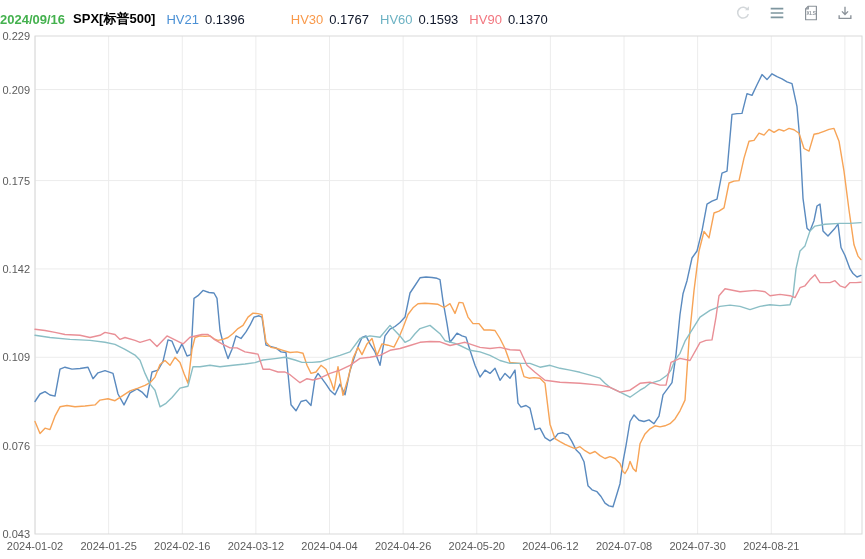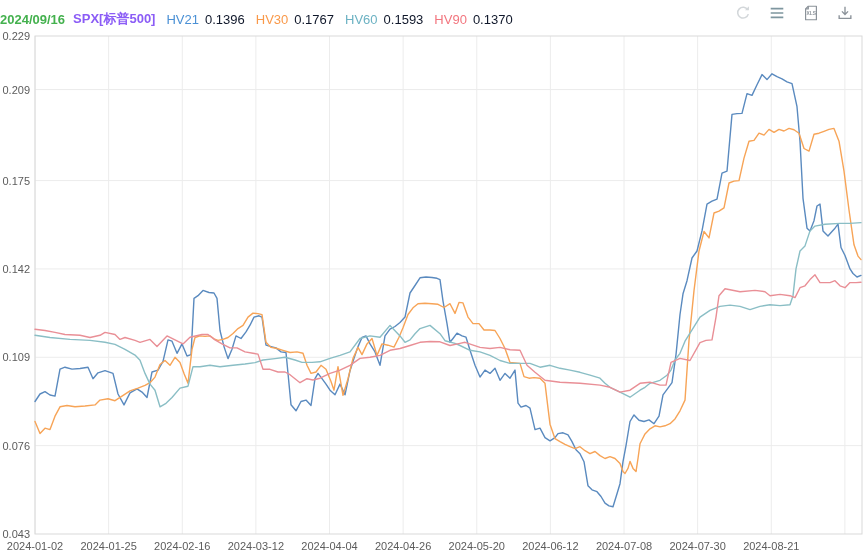--- a/index.html
+++ b/index.html
@@ -1,21 +1,21 @@
 <!DOCTYPE html>
 <html><head>
 <meta charset="utf-8">
 <style>
   html,body{margin:0;padding:0;background:#fff;}
   .app{position:relative;width:865px;height:559px;background:#fff;overflow:hidden;
        font-family:"Liberation Sans","DejaVu Sans",sans-serif;}
   .hdr{position:absolute;top:4px;left:0;width:865px;height:30px;display:flex;
        align-items:center;box-sizing:border-box;font-size:13px;}
   .hdr .date{font-weight:bold;}
-  .hdr .sym{color:#8b5cf6;margin-left:8px;font-weight:bold;text-align:right;}
+  .hdr .sym{color:#000000;margin-left:8px;font-weight:bold;text-align:right;}
   .lg-item{margin-left:11px;display:inline-flex;align-items:center;}
   .lg-label{margin-right:6px;}
   .lg-value{color:#0f172a;}
   .icons{position:absolute;right:10px;top:3px;display:flex;gap:14px;align-items:center;}
   .icon-btn{width:20px;height:20px;display:flex;align-items:center;justify-content:center;cursor:pointer;background:none;border:none;padding:0;}
   svg.chart{position:absolute;top:0;left:0;}
   text{font-family:"Liberation Sans","DejaVu Sans",sans-serif;}
 </style>
 </head>
 <body>
@@ -65,21 +65,21 @@
       <polyline points="35,329.2 45,330.5 55,332.4 65,334.5 80,335.3 90,337.5 100,335.3 105,332.4 115,334.5 120,339.4 125,337.5 135,340.4 140,342.3 150,339.4 157,346.6 167,335.9 175,339.9 183,343.9 190,337.2 202,334.5 208,334.5 215,339.9 222,343.9 230,347.9 237,347.9 245,351.9 253,353.3 258,354.1 263,369.3 270,369.3 278,372.0 285,372.0 290,374.7 300,382.7 307,378.7 313,380.0 320,378.2 330,373.4 340,370.1 350,365.3 360,358.4 370,357.3 380,355.4 390,350.3 400,348.5 410,345.5 420,342.3 430,341.5 440,341.8 450,345.5 460,343.4 465,342.3 480,347.4 490,348.5 500,347.4 510,349.8 520,350.3 527,365.3 535,372.3 545,380.3 560,382.2 580,383.3 600,385.1 610,387.3 620,392.1 630,390.2 640,383.3 650,382.2 660,385.1 666,385.1 671,362.4 680,358.4 690,360.5 700,342.6 706,340.4 712,339.9 716,317.1 719,295.7 725,288.7 740,291.7 755,290.4 765,291.7 770,295.7 780,294.4 790,295.7 795,297.6 800,287.7 805,285.8 810,279.6 815,274.8 820,282.6 830,282.6 835,280.7 840,285.8 845,287.7 850,282.6 856,282.6 861,282.3" fill="none" stroke="#e98f96" stroke-width="1.4" stroke-linejoin="round" stroke-linecap="round"></polyline>
     </svg>
 
   <div class="hdr">
     <span class="date" style="color: rgb(68, 177, 78);">2024/09/16</span>
     <span class="sym">SPX[标普500]</span>
     <span id="legend"><span class="lg-item">
           <span class="lg-label" style="color: rgb(74, 144, 213);">HV21</span>
           <span class="lg-value">0.1396</span>
         </span><span class="lg-item">
-          <span class="lg-label" style="color: rgb(249, 153, 74);">HV30</span>
+          <span class="lg-label" style="color: rgb(249, 153, 74); margin-left: 35px;">HV30</span>
           <span class="lg-value">0.1767</span>
         </span><span class="lg-item">
           <span class="lg-label" style="color: rgb(108, 178, 195);">HV60</span>
           <span class="lg-value">0.1593</span>
         </span><span class="lg-item">
           <span class="lg-label" style="color: rgb(242, 118, 127); text-align: center;">HV90</span>
           <span class="lg-value">0.1370</span>
         </span></span>
   </div>
 

